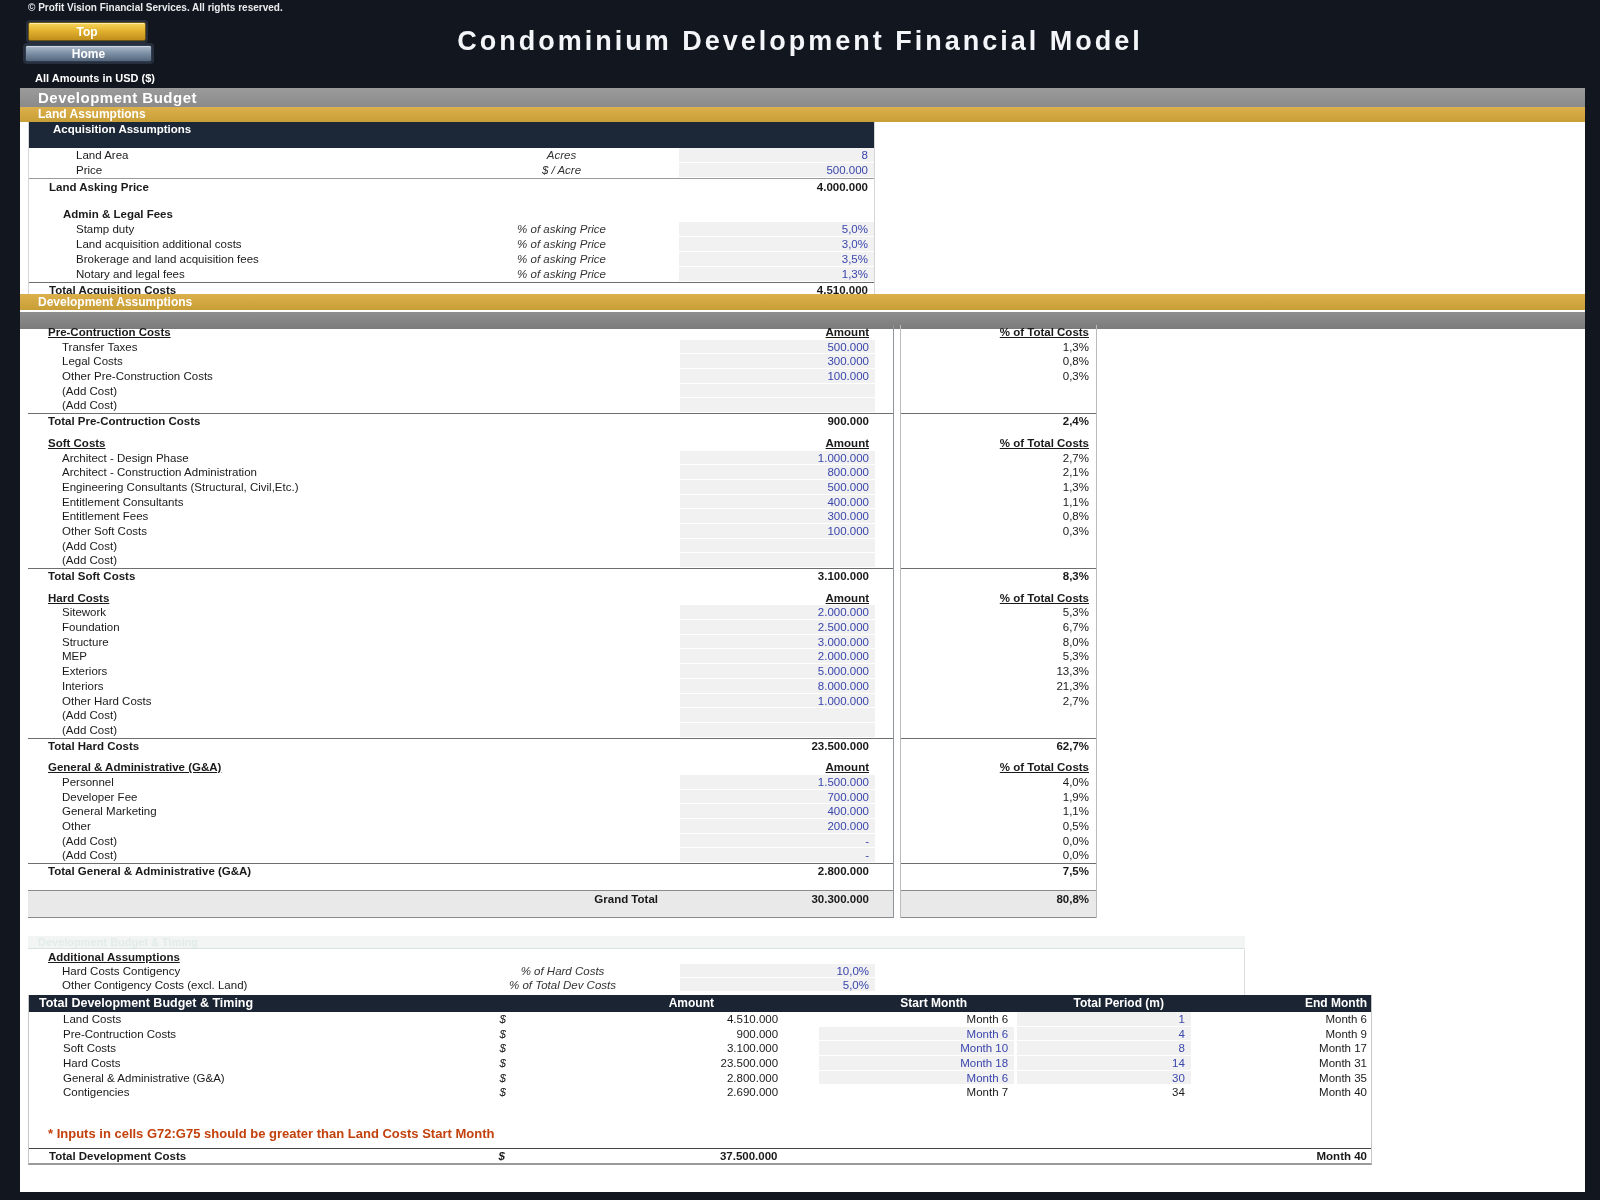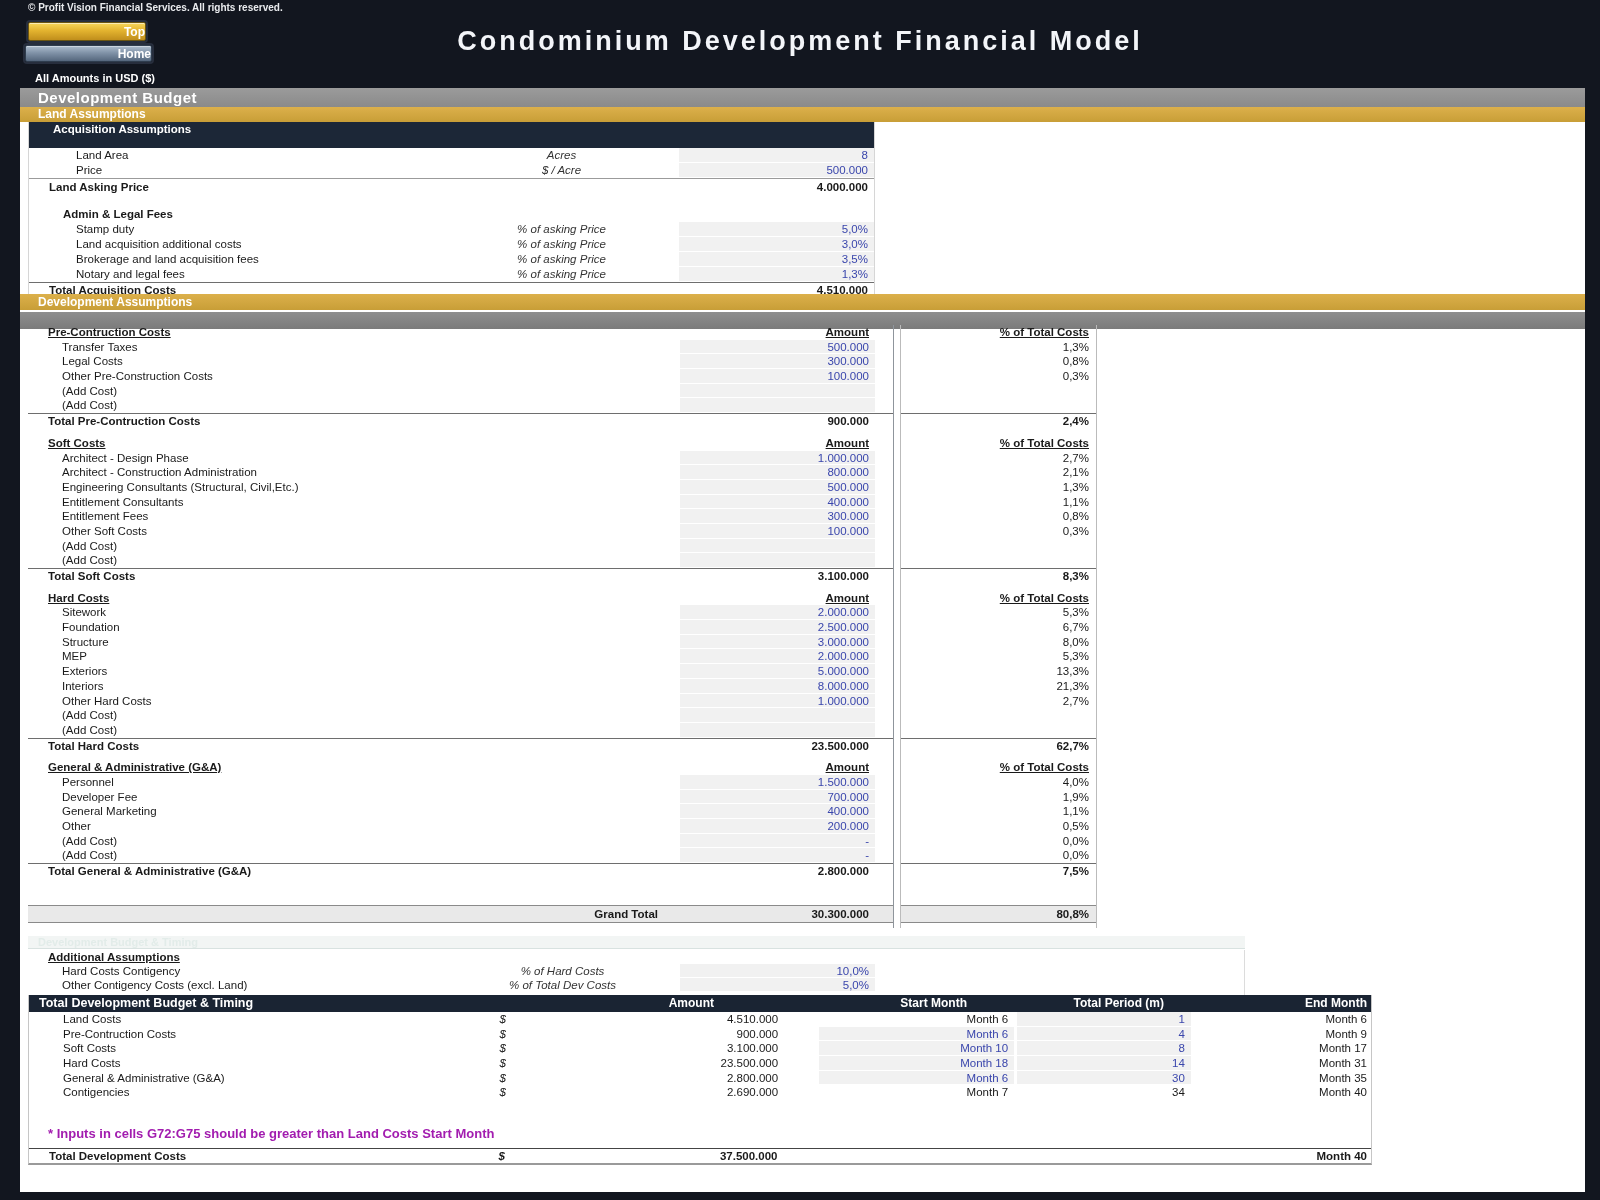--- a/index.html
+++ b/index.html
@@ -1,21 +1,21 @@
 <!DOCTYPE html>
 <html><head>
 <meta charset="utf-8">
 <style>
   * { margin:0; padding:0; box-sizing:border-box; }
   html,body { width:1600px; height:1200px; }
   body { background:#12161F; font-family:"Liberation Sans",sans-serif; position:relative; overflow:hidden; }
 
   
   .copyright { position:absolute; left:28px; top:2px; color:#E9EBEE; font-size:10px; font-weight:bold; }
-  .btn { position:absolute; color:#fff; font-weight:bold; font-size:12px; text-align:right; border-radius:2px; cursor:pointer; }
+  .btn { position:absolute; color:#fff; font-weight:bold; font-size:12px; text-align:center; border-radius:2px; cursor:pointer; }
   .btn-top { left:28px; top:22px; width:118px; height:19px; line-height:18px;
     background:linear-gradient(#F7D75C,#E3B32F 45%,#C08E1C);
     border:1px solid #6B5512; box-shadow:0 0 0 2px #272E3D, inset 0 1px 0 rgba(255,255,255,.55); }
   .btn-home { left:25px; top:45px; width:127px; height:17px; line-height:16px;
     background:linear-gradient(#AEBDCE,#8193A8 45%,#55677D);
     border:1px solid #2F3D4E; box-shadow:0 0 0 2px #272E3D, inset 0 1px 0 rgba(255,255,255,.4); }
   .main-title { position:absolute; left:0; top:26px; width:100%; text-align:center;
     color:#F3F5F9; font-size:27px; font-weight:bold; letter-spacing:3px; }
   .amounts-note { position:absolute; left:35px; top:72px; color:#FFFFFF; font-size:11px; font-weight:bold; }
 
@@ -59,21 +59,21 @@
   .vl-pl { left:872px; background:#BBBBBB; }
   .vl-pr { left:1068px; background:#BBBBBB; }
   .crow { display:flex; height:14.7px; line-height:14.7px; }
   .zoneA { display:flex; width:865px; }
   .zoneA .amt { width:195px; text-align:right; padding-right:6px; margin-right:18px; }
   .zoneB { width:197px; margin-left:7px; text-align:right; padding-right:8px; }
   .sec-head .lbl, .sec-head .amt, .sec-head .zoneB { font-weight:bold; }
   .ctotal .zoneA { border-top:1px solid #6E6E6E; font-weight:bold; }
   .ctotal .zoneB { border-top:1px solid #6E6E6E; font-weight:bold; }
   .csec { margin-bottom:8px; }
-  .grand { margin-top:22px; height:28px; line-height:16px; font-weight:bold;align-items:center; }
+  .grand { margin-top:12px; height:28px; line-height:16px; font-weight:bold; }
   .grand .zoneA { background:#E9E9E9; border-top:1px solid #8A8A8A; border-bottom:1px solid #8A8A8A; }
   .grand .zoneB { background:#E9E9E9; border-top:1px solid #8A8A8A; border-bottom:1px solid #8A8A8A; }
   .grand .gt-label { width:630px; text-align:right; }
   .grand .gt-amount { width:217px; text-align:right; padding-right:6px; }
 
   
   .ghost { position:absolute; left:8px; top:848px; width:1217px; height:13px;
     background:#F2F5F4; border-bottom:1px solid #D8E2E0; color:#E2ECE9;
     font-weight:bold; font-size:11px; line-height:13px; padding-left:10px; }
   .addl { position:absolute; left:8px; top:862px; width:1217px; height:46px;
@@ -89,21 +89,21 @@
   .trow { display:flex; height:14.7px; line-height:14.7px; }
   .t-label { width:460px; padding-left:34px; }
   .t-unit { width:134px; text-align:center; font-style:italic; }
   .t-amt { width:248px; text-align:right; padding-right:6px; }
   .t-start { width:218px; margin-left:35px; text-align:right; padding-right:6px; }
   .t-period { width:194px; margin-left:3px; text-align:right; padding-right:6px; }
   .t-end { width:196px; margin-left:5px; text-align:right; padding-right:4px; }
   .t-total { border-top:1px solid #444; font-weight:bold; height:15px; line-height:15px;margin-top:48px; }
   .t-total .t-label { padding-left:20px; }
 
-  .footnote { position:absolute; left:28px; top:1038px; color:#a21caf; font-size:13px; font-weight:bold; }
+  .footnote { position:absolute; left:28px; top:1038px; color:#c2410c; font-size:13px; font-weight:bold; }
 </style>
 </head>
 <body>
 
 <div class="copyright">© Profit Vision Financial Services. All rights reserved.</div>
 <div class="btn btn-top">Top</div>
 <div class="btn btn-home">Home</div>
 <div class="main-title">Condominium Development Financial Model</div>
 <div class="amounts-note">All Amounts in USD ($)</div>
 

